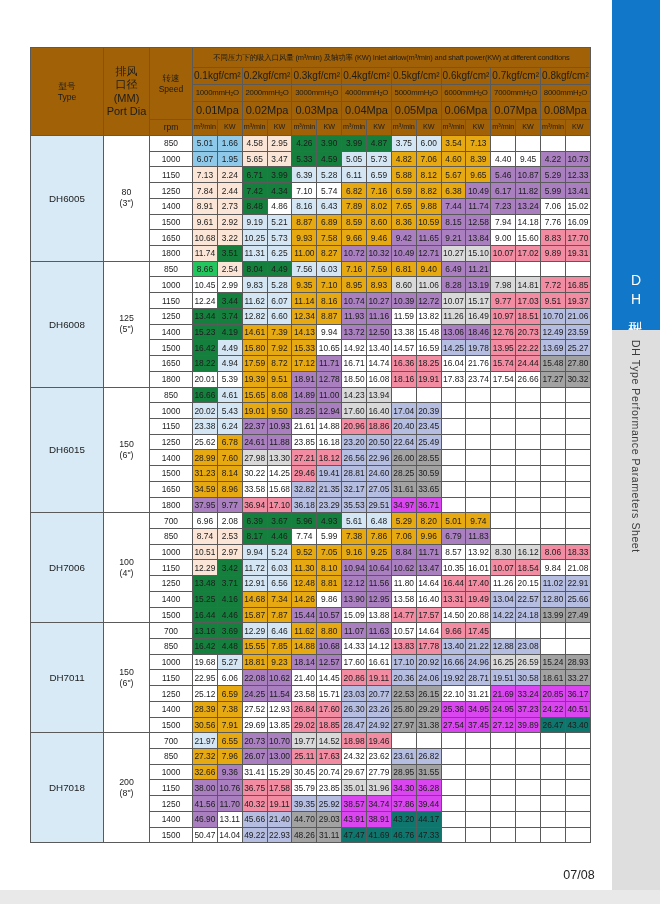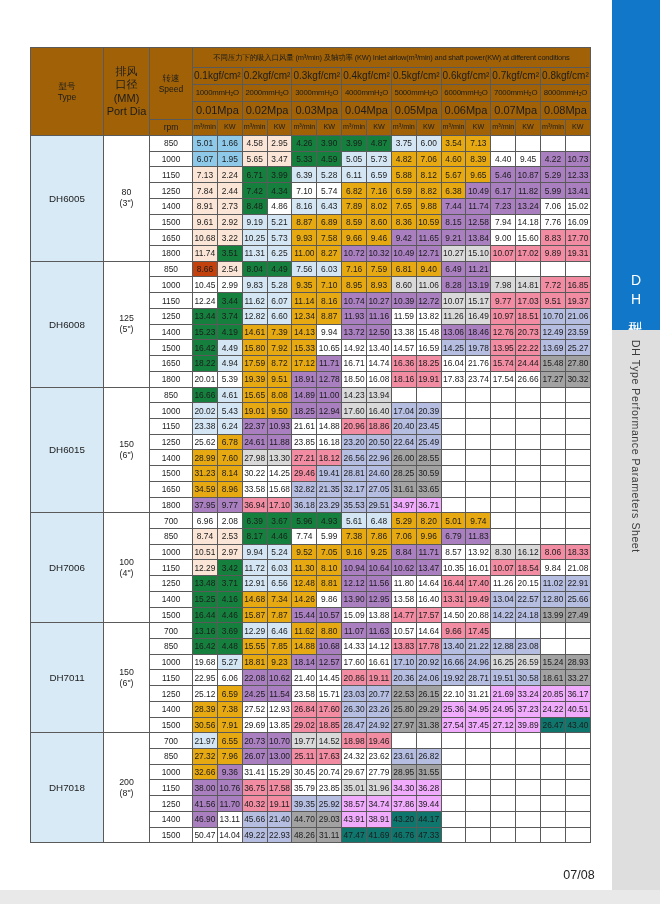--- a/index.html
+++ b/index.html
@@ -28,23 +28,23 @@
   .pal-b{background:#8fc9ea;}
   .pal-c{background:#fbe5d6;}
   .pal-y{background:#15803d;}
   .pal-l{background:#d4e6f4;}
   .pal-g{background:#e7a912;}
   .pal-p{background:#a97fc0;}
   .pal-s{background:#d9d9d9;}
   .pal-k{background:#f28ca2;}
   .pal-v{background:#b5bde1;}
   .pal-d{background:#a2a2a2;}
-  .pal-n{background:#f0abfc;}
+  .pal-n{background:#d946ef;}
   .pal-o{background:#0f766e;}
-  .pal-m{background:#c2410c;}
+  .pal-m{background:#22c55e;}
 
   .side-blue{position:absolute;left:612px;top:0;width:48px;height:330px;background:#1177c8;
              display:flex;align-items:flex-end;justify-content:center;box-sizing:border-box;padding-bottom:8px;}
   .cn-title{writing-mode:vertical-rl;text-orientation:upright;color:#ffffff;font-size:14px;
             letter-spacing:3px;}
   .side-gray{position:absolute;left:612px;top:330px;width:48px;height:560px;background:#dedede;
              display:flex;justify-content:center;box-sizing:border-box;padding-top:10px;}
   .en-title{writing-mode:vertical-rl;font-size:10.5px;color:#3c3c3c;letter-spacing:0.6px;}
   .bottom-strip{position:absolute;left:0;top:890px;width:660px;height:14px;background:#e9e9e9;}
   .page-number{position:absolute;left:543px;top:868px;width:72px;text-align:center;

